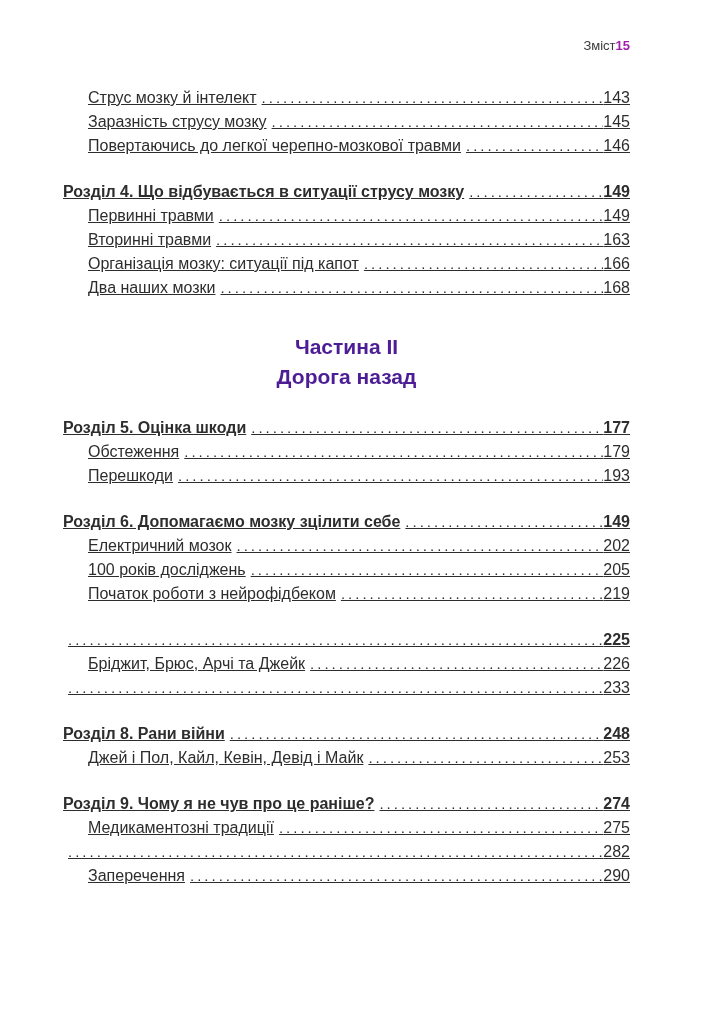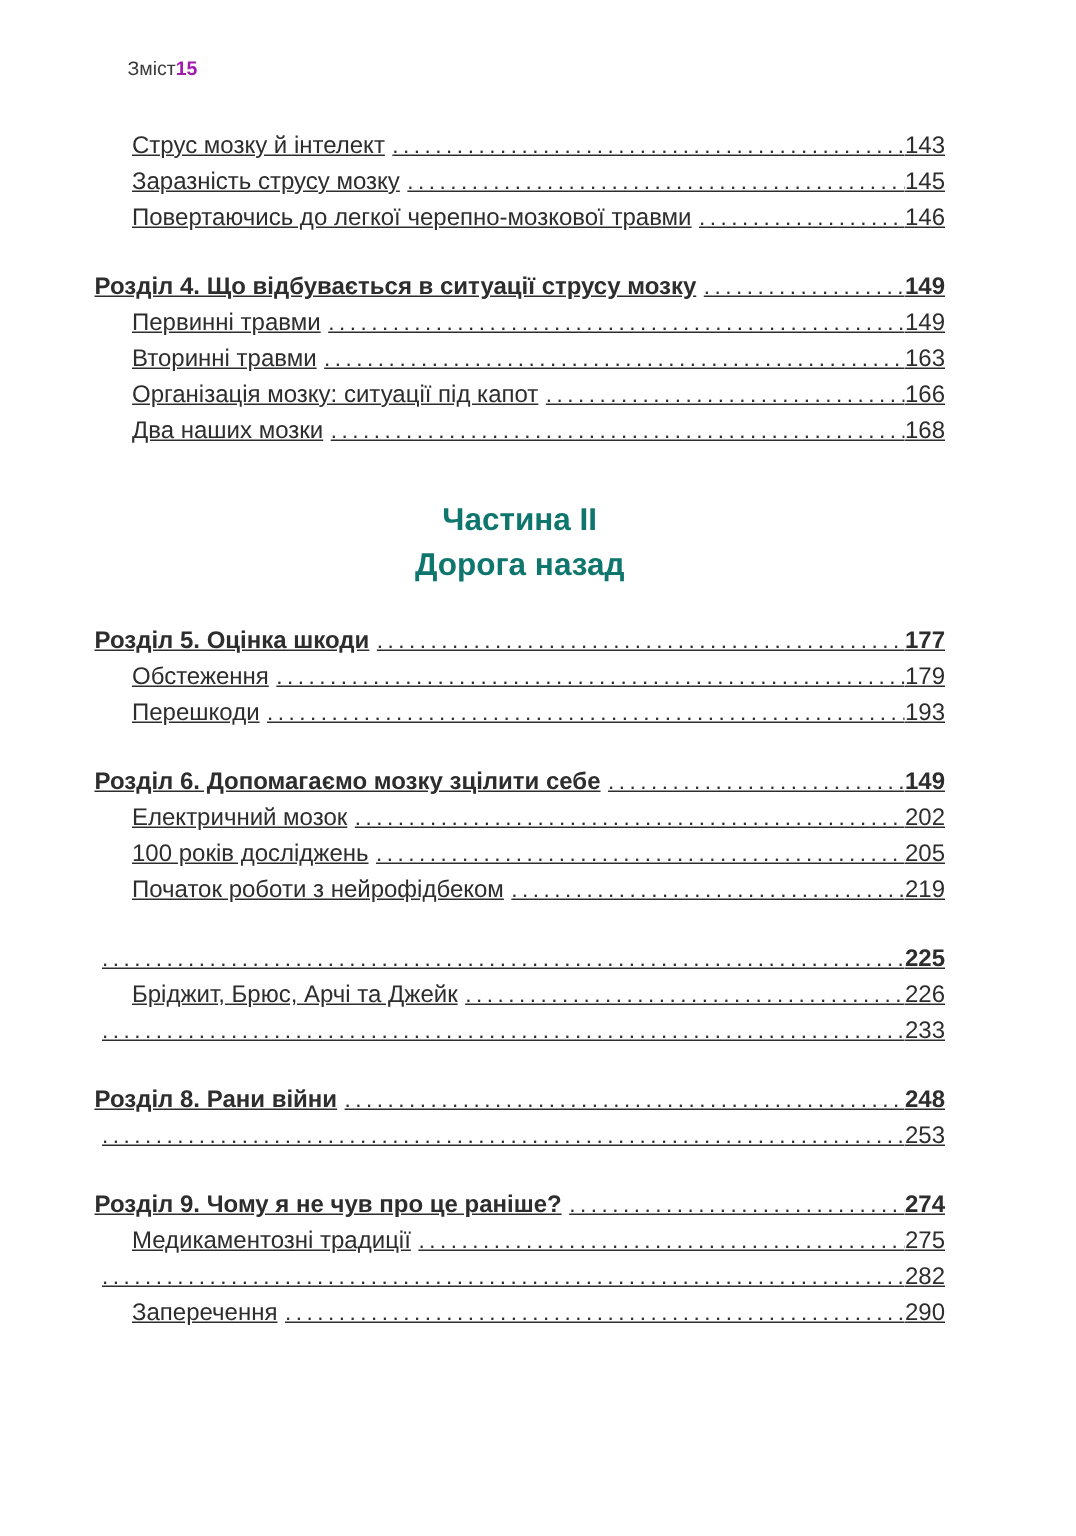--- a/index.html
+++ b/index.html
@@ -12,26 +12,25 @@
     overflow: hidden;
   }
   .page {
     width: 717px;
     height: 1024px;
     background: #ffffff;
     padding: 38px 87px 0 63px;
   }
   .page-header {
     display: flex;
-    justify-content: flex-start;
+    justify-content: flex-end;
     align-items: baseline;
     font-size: 13px;
     margin-bottom: 33px;
     color: #3a3a3a;
-    margin-left: 22px;
   }
   .header-pagenum { font-weight: 700; color: #a21caf; }
 
   .toc-row {
     display: flex;
     align-items: baseline;
     font-size: 16px;
     line-height: 24px;
     color: #2d2d2d;
     text-decoration: underline;
@@ -51,21 +50,21 @@
   }
   .toc-pagenum { white-space: nowrap; }
 
   .toc-gap { height: 22px; }
 
   .part-heading {
     text-align: center;
     font-weight: 700;
     font-size: 21px;
     line-height: 30px;
-    color: #0f766e;
+    color: #4c1d95;
     margin: 32px 0 24px 0;
   }
 </style>
 </head>
 <body>
 
 <div class="page">
   <header class="page-header">
     <span class="header-title">Зміст</span>
     <span class="header-pagenum">15</span>
@@ -166,20 +165,21 @@
         <span class="toc-dots">......................................................................................................................................................</span>
         <span class="toc-pagenum">233</span>
       </div>
       <div class="toc-gap"></div>
       <div class="toc-row chapter">
         <span class="toc-title">Розділ 8. Рани війни</span>
         <span class="toc-dots">......................................................................................................................................................</span>
         <span class="toc-pagenum">248</span>
       </div>
       <div class="toc-row sub">
+        <span class="toc-title">Джей і Пол, Кайл, Кевін, Девід і Майк</span>
         <span class="toc-dots">......................................................................................................................................................</span>
         <span class="toc-pagenum">253</span>
       </div>
       <div class="toc-gap"></div>
       <div class="toc-row chapter">
         <span class="toc-title">Розділ 9. Чому я не чув про це раніше?</span>
         <span class="toc-dots">......................................................................................................................................................</span>
         <span class="toc-pagenum">274</span>
       </div>
       <div class="toc-row sub">

